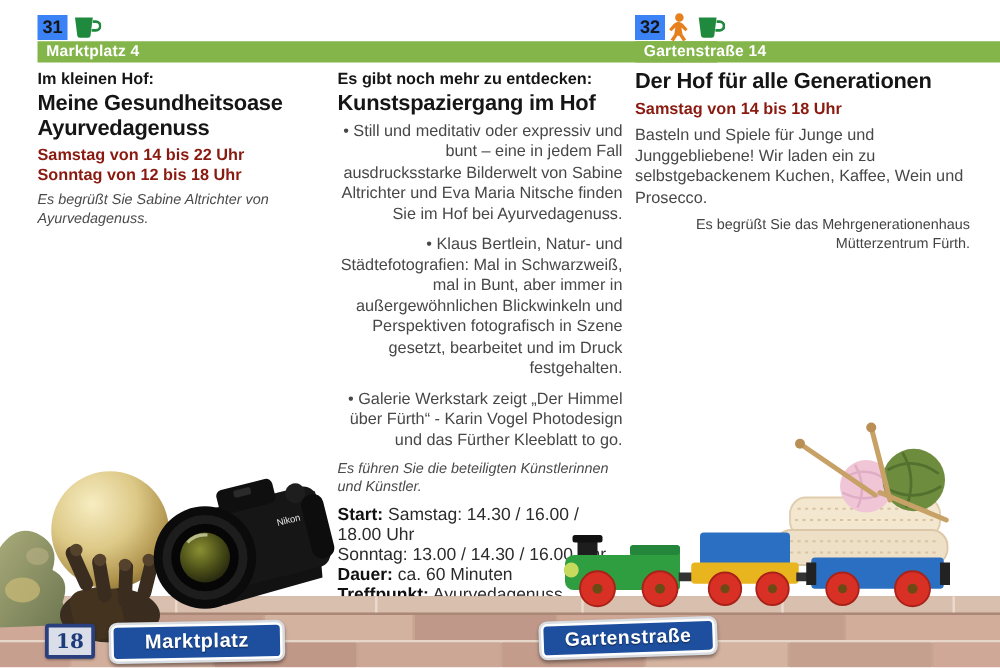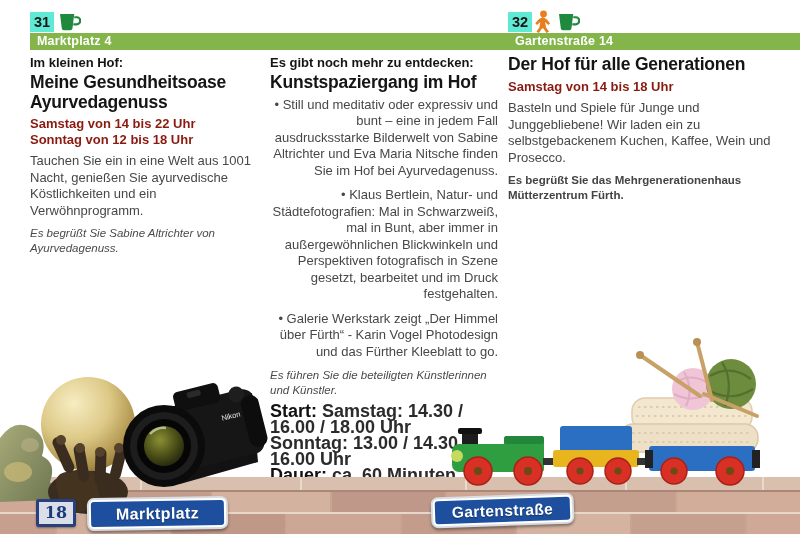--- a/index.html
+++ b/index.html
@@ -1,21 +1,21 @@
 <!DOCTYPE html>
 <html><head>
 <meta charset="utf-8">
 <style>
   html,body{margin:0;padding:0;}
   body{width:800px;height:534px;background:#ffffff;overflow:hidden;
        font-family:"Liberation Sans",sans-serif;-webkit-font-smoothing:antialiased;}
   .page{position:relative;width:800px;height:534px;background:#fff;}
 
   
-  .chip{position:absolute;width:24px;height:20px;background:#5eead4;color:#161616;
+  .chip{position:absolute;width:24px;height:20px;background:#3b82f6;color:#161616;
         font-weight:bold;font-size:14.5px;line-height:20px;text-align:center;}
   .chip31{left:30px;top:12px;}
   .chip32{left:508px;top:12px;}
   .hicon{position:absolute;}
   .mug1{left:58px;top:13px;}
   .mug2{left:557px;top:13px;}
   .fig32{left:533px;top:10px;}
   .bar{position:absolute;top:33px;height:17px;background:#84b54a;color:#ffffff;
        font-weight:bold;font-size:12.5px;line-height:17px;padding-left:7px;
        box-sizing:border-box;letter-spacing:.2px;}
@@ -27,25 +27,25 @@
   .col1{left:30px;width:223px;}
   .col2{left:270px;width:228px;}
   .col3{left:508px;width:268px;}
   .kicker{font-size:13px;font-weight:bold;color:#151515;margin:0 0 2px 0;line-height:16px;}
   .title{font-size:17.5px;font-weight:bold;color:#151515;margin:0 0 4px 0;
          line-height:19.5px;letter-spacing:-.2px;}
   .dates{margin:1px 0 6px 0;}
   .date{font-size:13px;font-weight:bold;color:#8a1a10;line-height:15.5px;}
   .body-text{font-size:13px;color:#474747;line-height:16.5px;margin:2px 0 7px 0;}
   .note{font-size:11.5px;font-style:italic;color:#4a4a4a;line-height:14.5px;margin:0 0 6px 0;}
-  .note-plain{font-size:11.5px;font-style:normal;font-weight:700;color:#444;
-              line-height:14.5px;margin:0;}
+  .note-plain{font-size:11.5px;font-style:normal;font-weight:400;color:#444;
+              line-height:14.5px;margin:0;text-align:right;}
   .bullet{font-size:13px;color:#474747;line-height:16.5px;margin:0 0 8px 0;text-align:right;}
   .details{margin-top:4px;}
-  .detail-line{font-size:18px;color:#2b2b2b;line-height:16px;font-weight:bold;}
+  .detail-line{font-size:14px;color:#2b2b2b;line-height:16px;}
   .detail-line b{color:#111;}
   .detail-line b:empty{display:none;}
 
   
   .photo-strip{position:absolute;left:0;top:330px;width:800px;height:204px;}
 
   
   .plate-18{position:absolute;left:36px;top:499px;width:40px;height:28px;box-sizing:border-box;
             background:#d9dee8;border:3px solid #2a3f7e;border-radius:3px;
             color:#1d3a7a;font-family:"DejaVu Serif",serif;font-weight:bold;font-size:16px;
@@ -93,21 +93,20 @@
     <span>Gartenstraße 14</span>
   </div>
 
   <section class="col col1">
     <p class="kicker">Im kleinen Hof:</p>
     <h2 class="title">Meine Gesundheitsoase Ayurvedagenuss</h2>
     <div class="dates">
       <div class="date">Samstag von 14 bis 22 Uhr</div>
       <div class="date">Sonntag von 12 bis 18 Uhr</div>
     </div>
-    <p class="body-text">Tauchen Sie ein in eine Welt aus 1001 Nacht, genießen Sie ayurvedische Köstlichkeiten und ein Verwöhnprogramm.</p>
     <p class="note">Es begrüßt Sie Sabine Altrichter von Ayurvedagenuss.</p>
   </section>
 
   <section class="col col2">
     <p class="kicker">Es gibt noch mehr zu entdecken:</p>
     <h2 class="title">Kunstspaziergang im Hof</h2>
     <p class="bullet">• Still und meditativ oder expressiv und bunt – eine in jedem Fall ausdrucksstarke Bilderwelt von Sabine Altrichter und Eva Maria Nitsche finden Sie im Hof bei Ayurvedagenuss.</p>
     <p class="bullet">• Klaus Bertlein, Natur- und Städtefotografien: Mal in Schwarzweiß, mal in Bunt, aber immer in außergewöhnlichen Blickwinkeln und Perspektiven fotografisch in Szene gesetzt, bearbeitet und im Druck festgehalten.</p>
     <p class="bullet">• Galerie Werkstark zeigt „Der Himmel über Fürth“ - Karin Vogel Photodesign und das Fürther Kleeblatt to go.</p>
     <p class="note">Es führen Sie die beteiligten Künstlerinnen und Künstler.</p>

